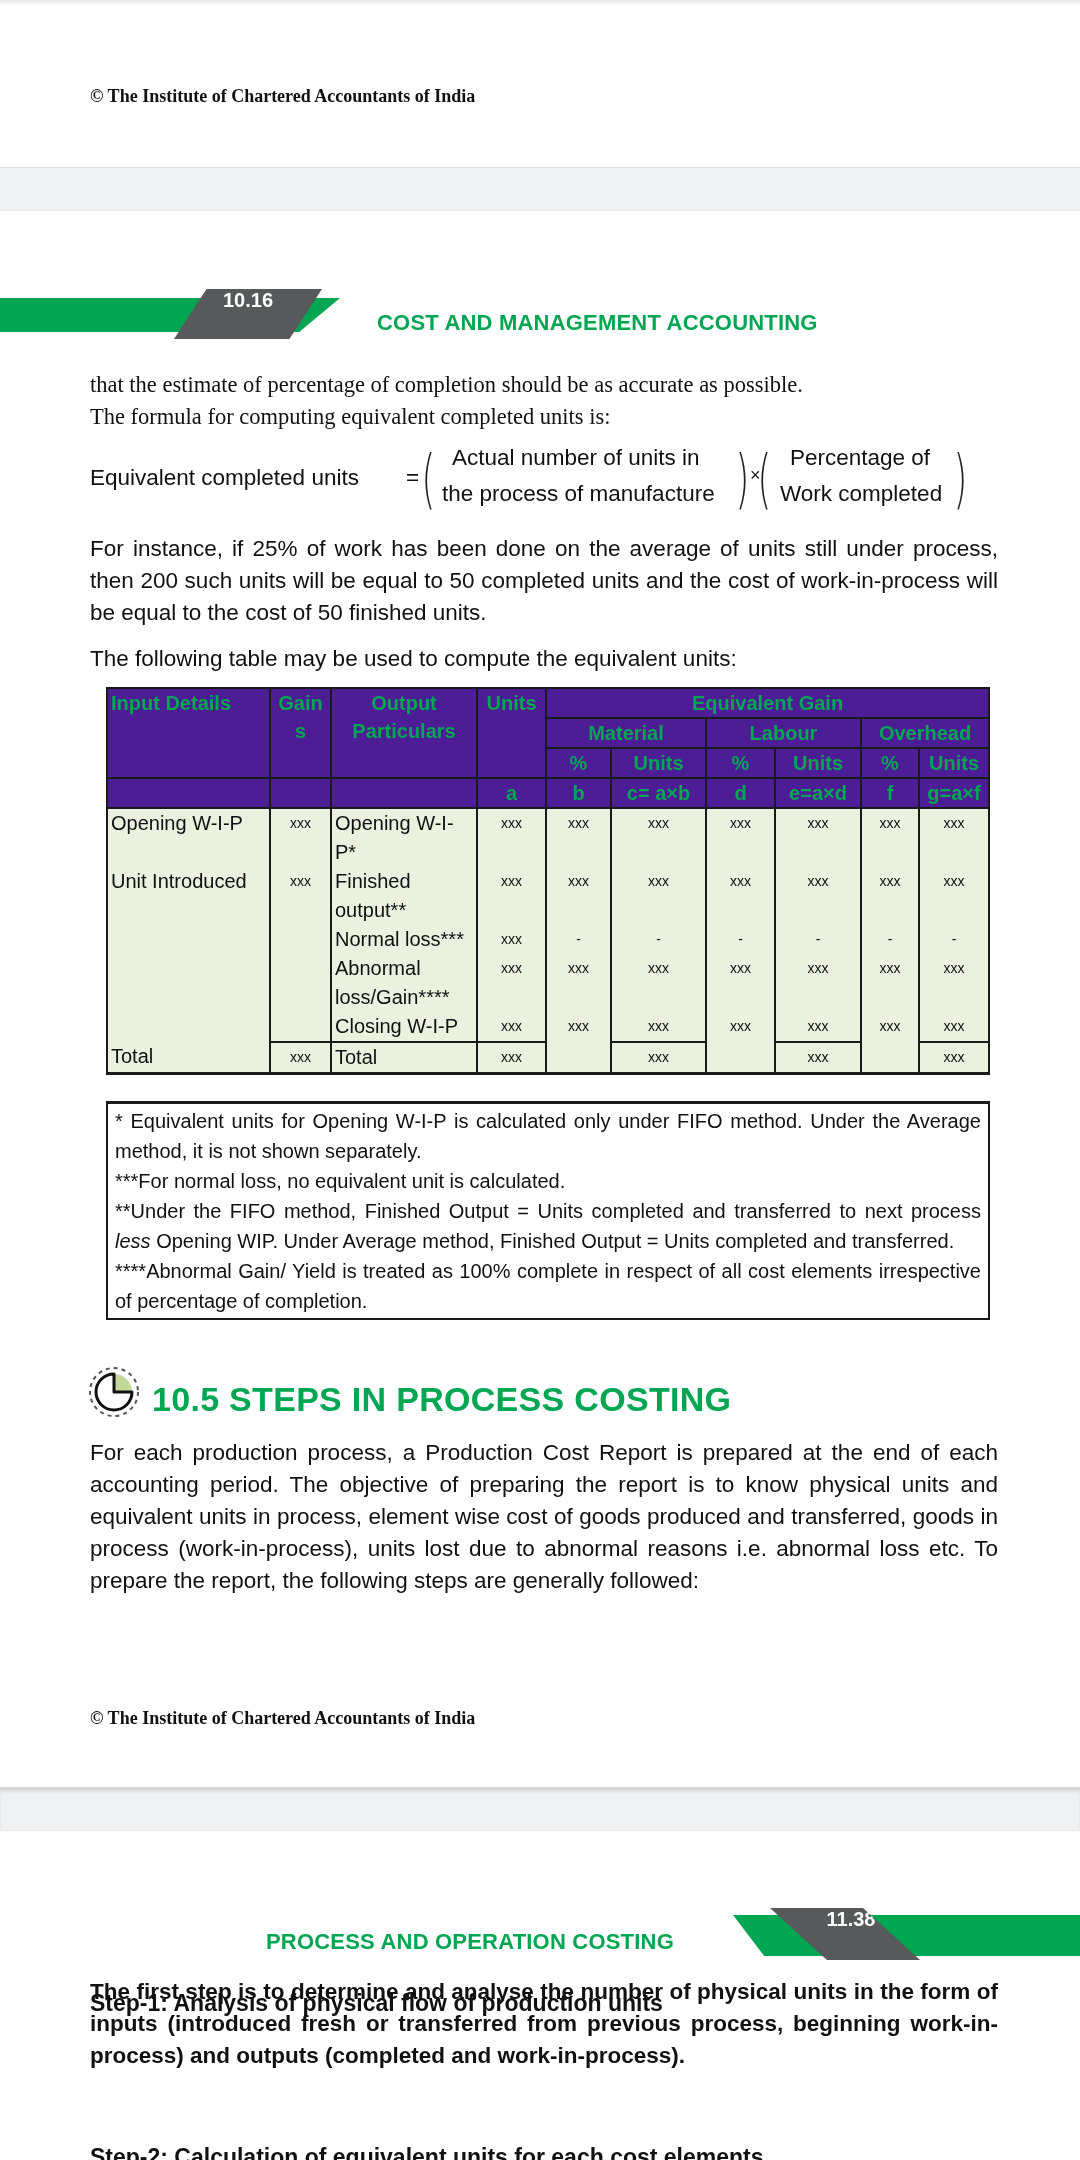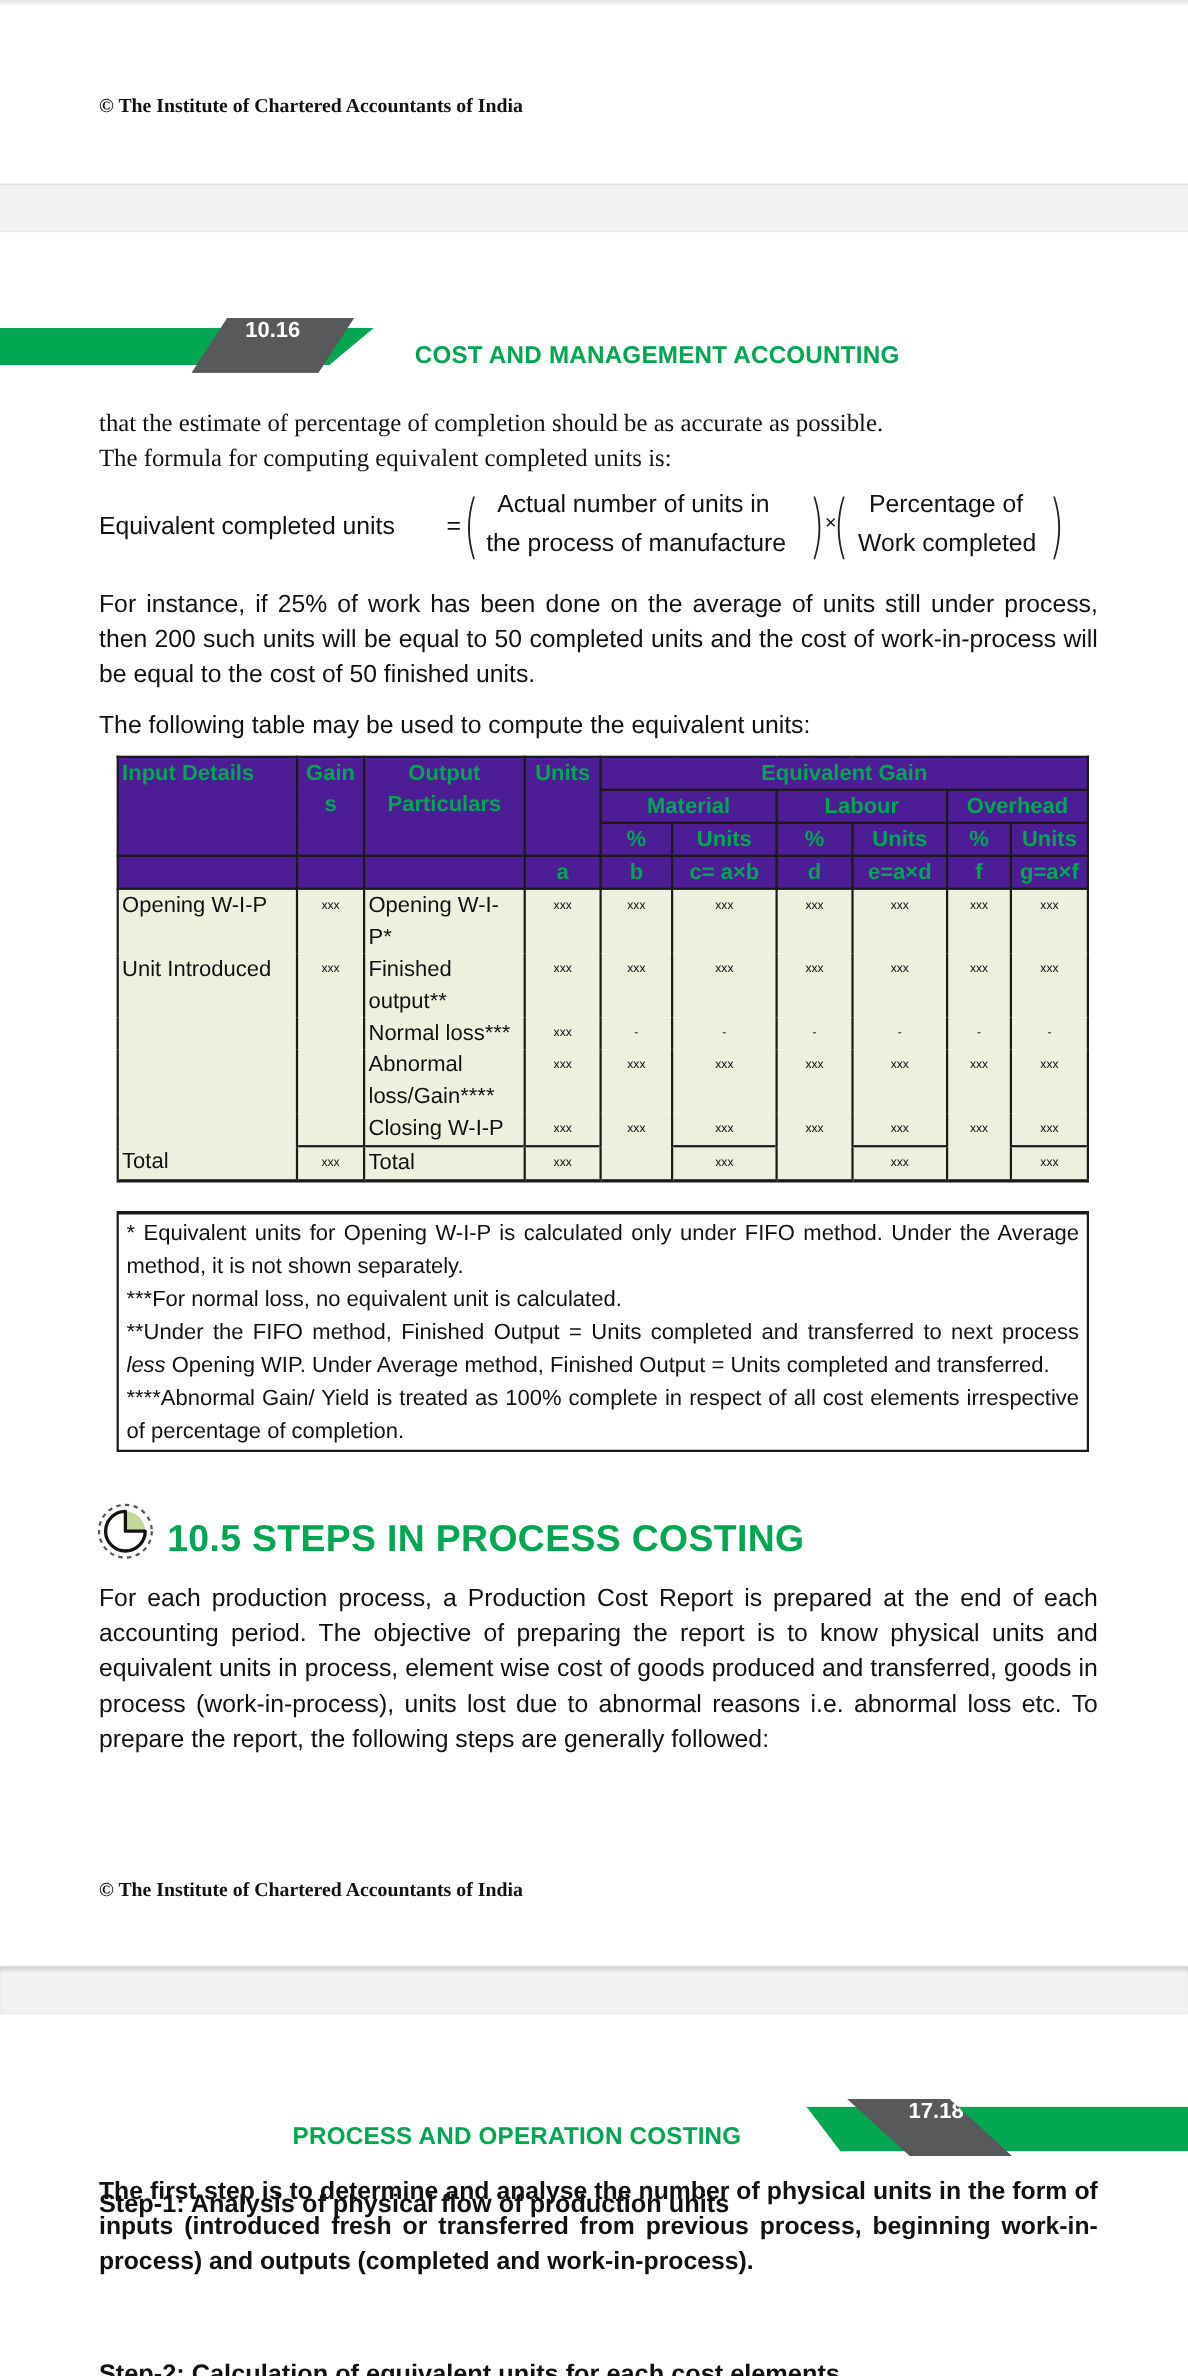--- a/index.html
+++ b/index.html
@@ -17,21 +17,21 @@
 
   .body-text { font-size:22.5px; line-height:32px; color:#111; text-align:justify; }
   .body-text p { margin:0; }
   .formula { font-size:22.5px; color:#111; }
   .paren { font-size:64px; font-weight:200; line-height:64px; color:#222; font-family:"DejaVu Sans", sans-serif; transform: scaleX(0.55); display:inline-block; }
 
   table.eu { border-collapse: collapse; position:absolute; left:106px; top:687px; width:882px; table-layout: fixed; font-size:20px; }
   table.eu td, table.eu th { border: 2px solid #1a1a1a; padding:0 3px; }
   table.eu th { background:#4c1d95; color:#00a651; font-weight:bold; font-size:20px; text-align:center; line-height:28px; vertical-align:top; }
   table.eu td { background:#ebf1de; font-size:20px; line-height:29px; vertical-align:top; }
-  table.eu td.c { text-align:center; font-size:11px; }
+  table.eu td.c { text-align:center; font-size:14px; }
   table.eu td.nb { border-top:none; border-bottom:none; }
   .notes { position:absolute; left:106px; top:1101px; width:866px; border:2px solid #1a1a1a; border-top:3px solid #1a1a1a; padding:2px 7px 2px 7px; font-size:20px; line-height:30px; text-align:justify; color:#111; }
   .notes p { margin:0; }
 
   .section-heading { color:#00a651; font-weight:bold; font-size:34px; letter-spacing:0.3px; }
   .step-heading { font-weight:bold; font-size:23px; color:#111; }
 </style>
 </head>
 <body>
 
@@ -213,19 +213,19 @@
 <div class="abs body-text" style="left:90px; top:1437px; width:908px;">For each production process, a Production Cost Report is prepared at the end of each accounting period. The objective of preparing the report is to know physical units and equivalent units in process, element wise cost of goods produced and transferred, goods in process (work-in-process), units lost due to abnormal reasons i.e. abnormal loss etc. To prepare the report, the following steps are generally followed:</div>
 
 <div class="abs copyright" style="left:90px; top:1708px;">© The Institute of Chartered Accountants of India</div>
 
 <div class="abs gap shadow" style="top:1787px;"></div>
 
 <div>
   <div class="abs running-title" style="left:266px; top:1929px;">PROCESS AND OPERATION COSTING</div>
   <div class="abs band" style="left:733px; top:1915px; width:347px; height:41px; clip-path: polygon(0 0, 100% 0, 100% 100%, 9% 100%);"></div>
   <div class="abs badge" style="left:770px; top:1908px; width:150px; height:52px; clip-path: polygon(0 0, 62% 0, 100% 100%, 38% 100%);">
-    <span style="margin-left:12px;">17.18</span>
+    <span style="margin-left:12px;">11.38</span>
   </div>
 </div>
 
 <div class="abs step-heading" style="left:90px; top:1990px;">Step-1: Analysis of physical flow of production units</div>
 <div class="abs body-text" style="left:90px; top:1976px; width:908px;font-weight:bold;">The first step is to determine and analyse the number of physical units in the form of inputs (introduced fresh or transferred from previous process, beginning work-in-process) and outputs (completed and work-in-process).</div>
 <div class="abs step-heading" style="left:90px; top:2144px;">Step-2: Calculation of equivalent units for each cost elements</div>
 
 </body></html>

